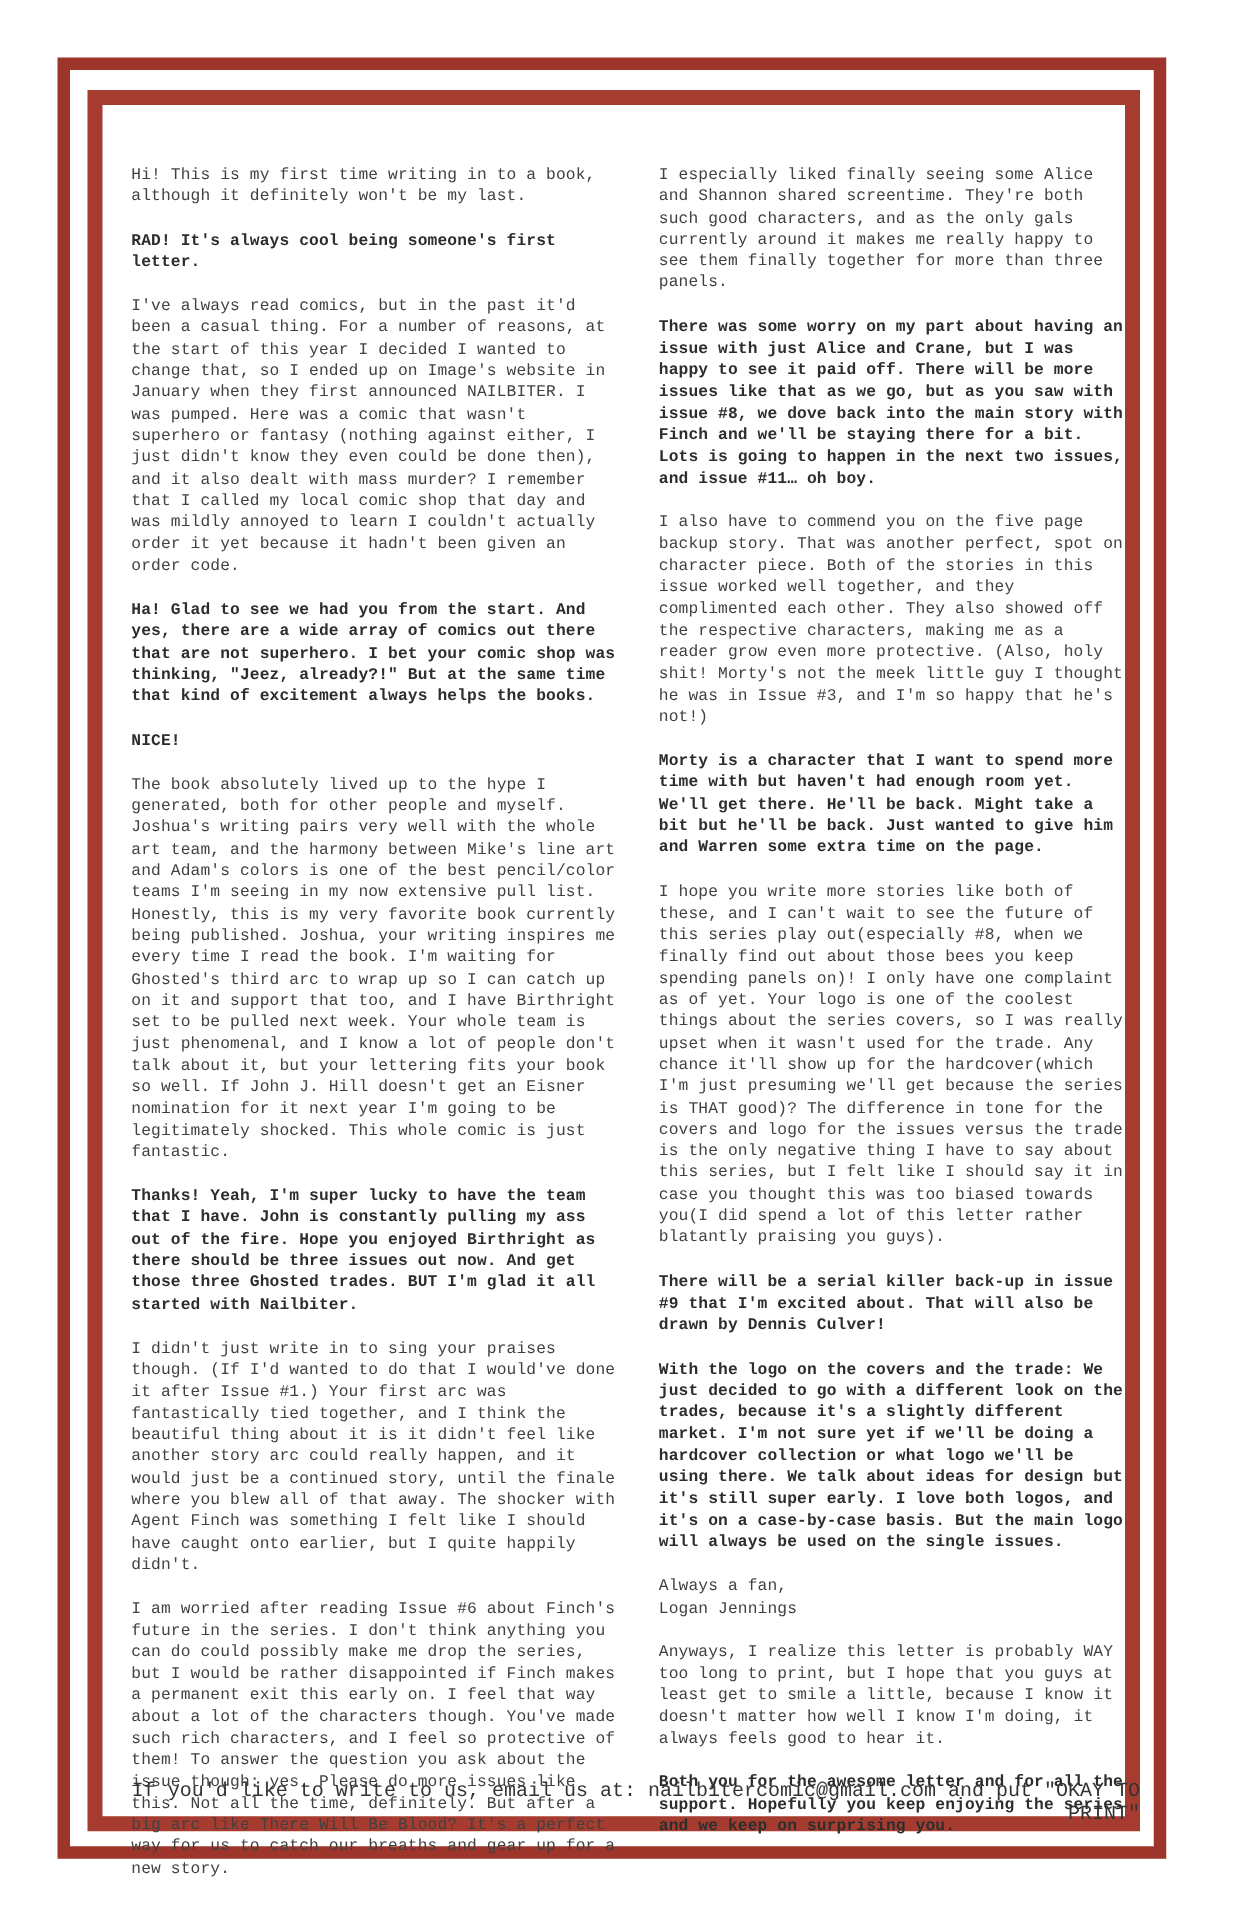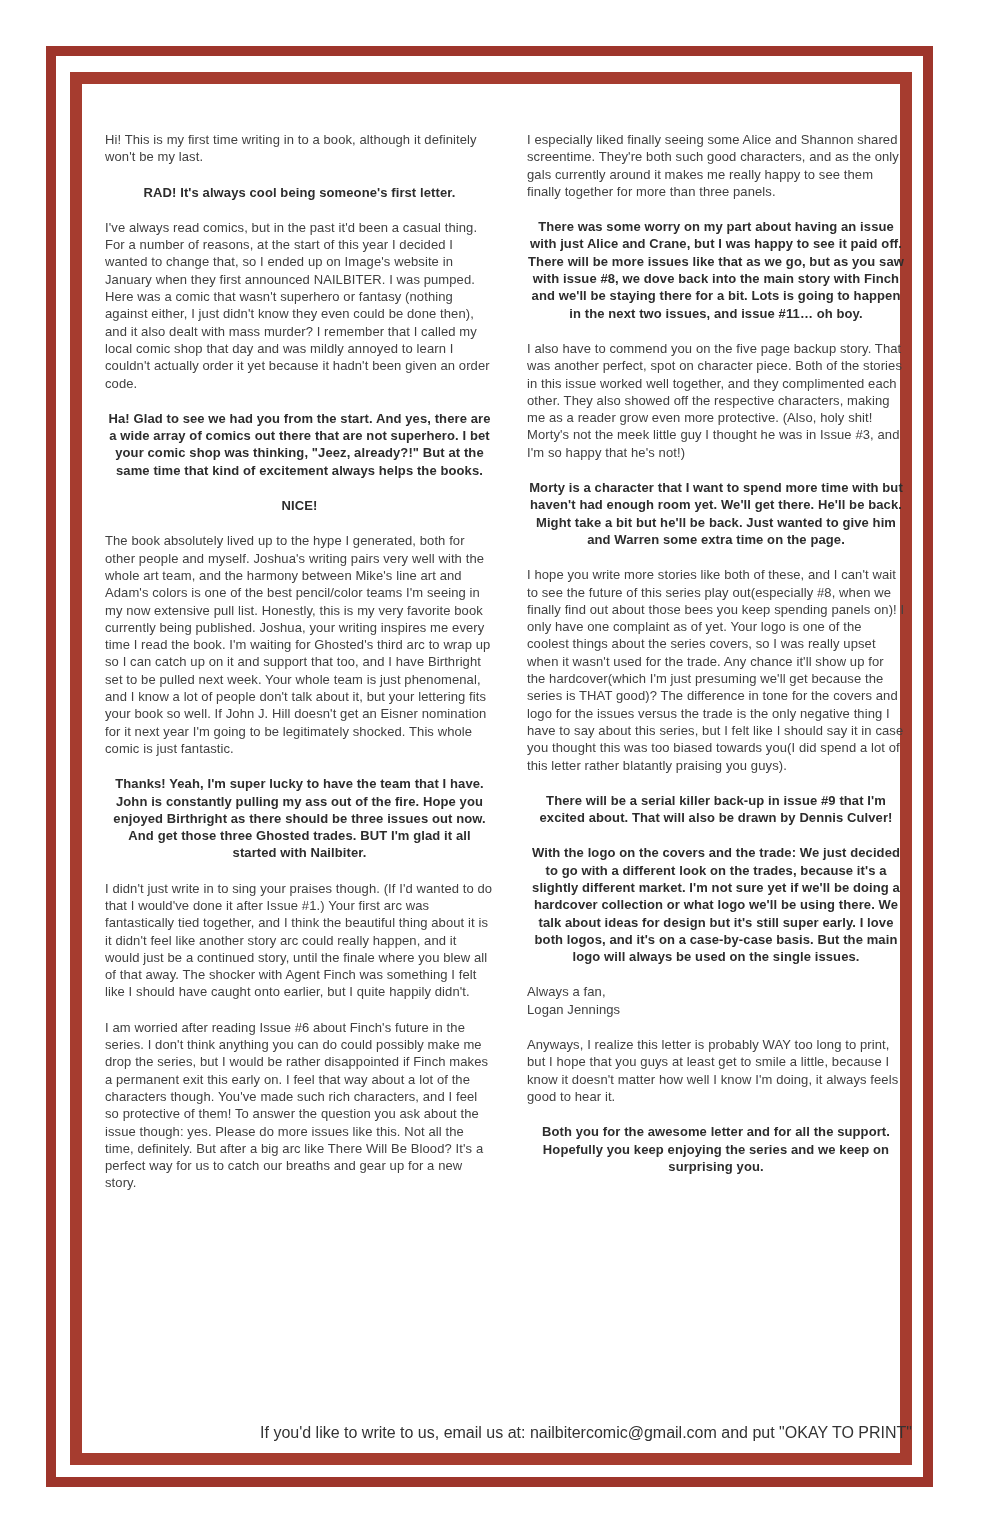--- a/index.html
+++ b/index.html
@@ -1,21 +1,21 @@
 <!DOCTYPE html>
 <html><head>
 <meta charset="utf-8">
 <style>
   html, body { margin: 0; padding: 0; background: #ffffff; }
   .page {
     position: relative;
     width: 994px;
     height: 1528px;
     background: #ffffff;
-    font-family: Liberation Sans, sans-serif;
+    font-family: Liberation Mono, monospace;
     overflow: hidden;
   }
   .outer-frame {
     position: absolute;
     left: 46px; top: 46px;
     width: 887px; height: 1441px;
     border: 10px solid #9e352b;
     box-sizing: border-box;
   }
   .inner-frame {
@@ -39,21 +39,20 @@
     margin: 0 0 18px 0;
     font-size: 13px;
     line-height: 17.3px;
     color: #414141;
     white-space: pre-line;
     letter-spacing: 0.1px;
   }
   .col p.bold {
     font-weight: bold;
     color: #2d2d2d;
-    text-align: center;
   }
   .footer-note {
     position: absolute;
     left: 82px; top: 1424px;
     width: 830px;
     text-align: right;
     font-size: 16px;
     color: #333333;
   }
 </style>

